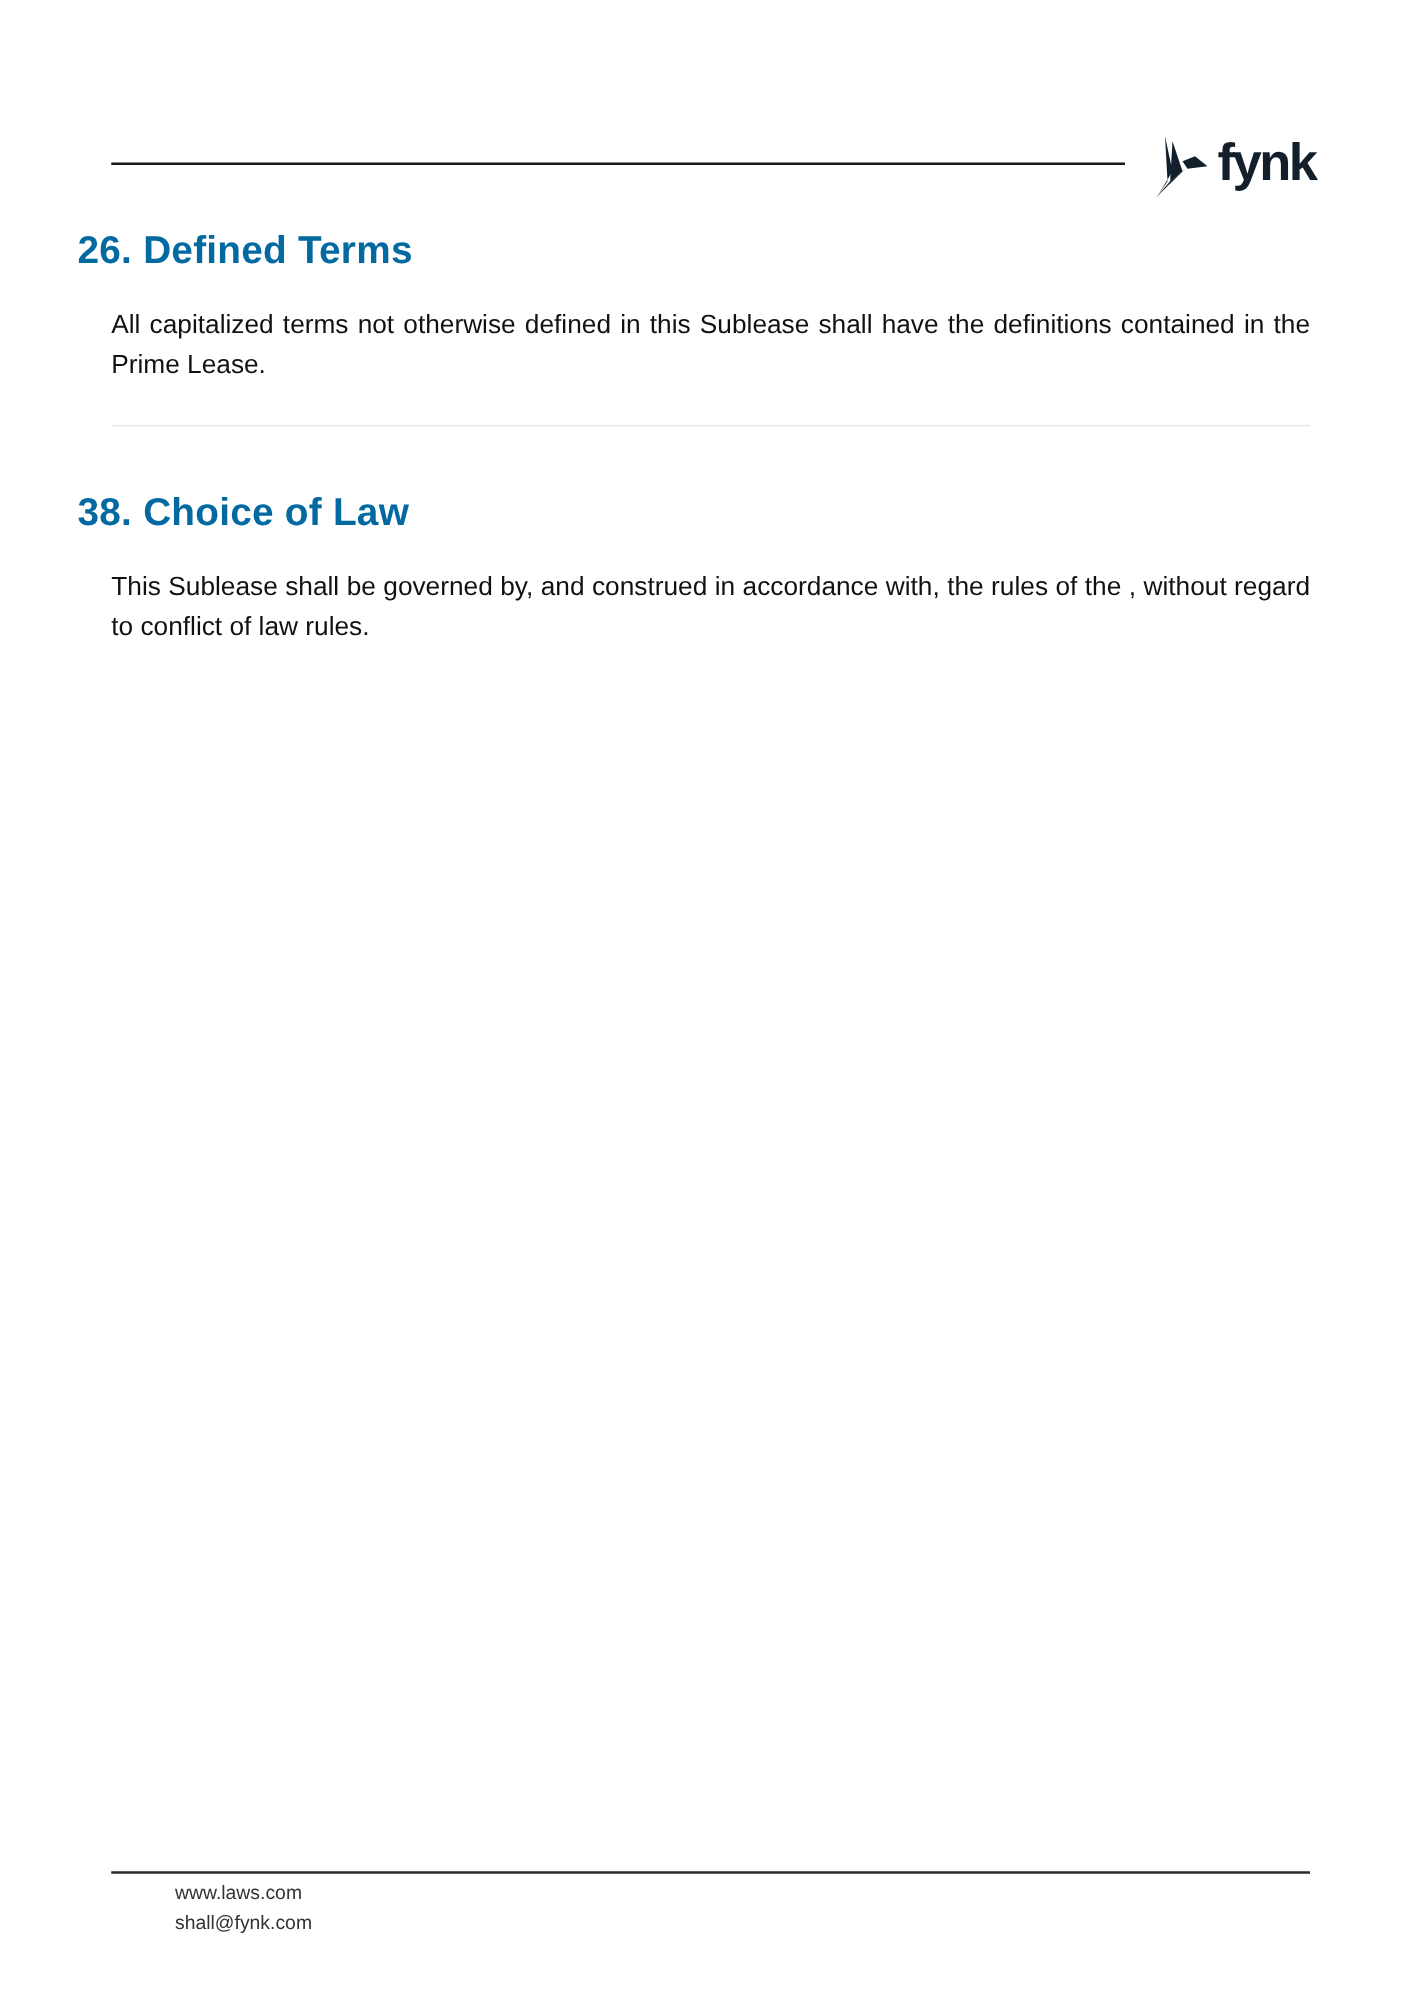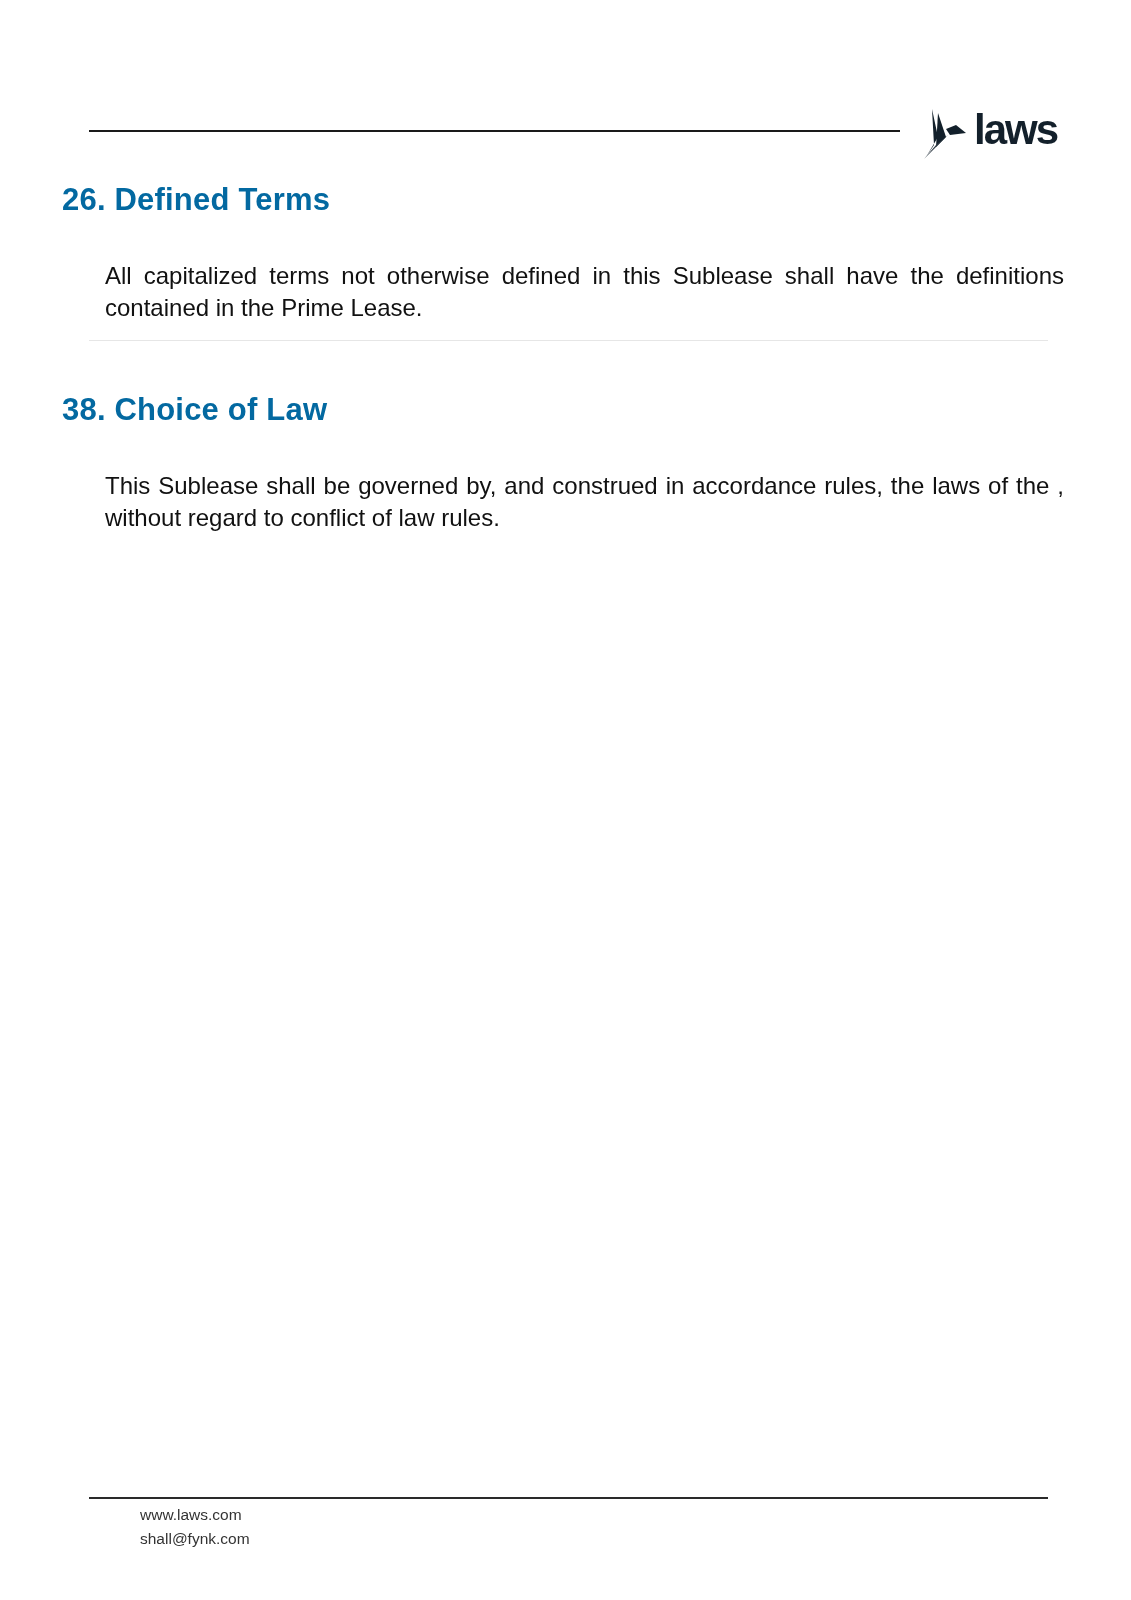--- a/index.html
+++ b/index.html
@@ -2,45 +2,45 @@
 <html><head>
   <meta charset="utf-8">
   <style>
     html, body { margin: 0; padding: 0; background: #ffffff; }
     body { width: 1131px; height: 1600px; position: relative; font-family: "Liberation Sans", "DejaVu Sans", sans-serif; color: #111111; overflow: hidden; }
     .header-rule { position: absolute; left: 89px; top: 130px; width: 811px; height: 2px; background: #1a1a1a; }
     .logo { position: absolute; left: 922px; top: 105px; height: 56px; display: flex; align-items: center; }
     .logo svg { display: block; }
     .logo-text { font-family: "Liberation Sans", sans-serif; font-weight: 700; font-size: 42px; color: #13202b; letter-spacing: -2px; margin-left: 6px; line-height: 1; margin-top: -6px; }
     .section-title { position: absolute; left: 62px; margin: 0; font-weight: 700; font-size: 31px; color: #0369a1; letter-spacing: 0.2px; }
-    .section-body { position: absolute; left: 89px; width: 959px; margin: 16px; font-size: 24px; line-height: 32px; color: #111111; text-align: justify; }
+    .section-body { position: absolute; left: 89px; width: 959px; margin: 0; font-size: 21px; line-height: 32px; color: #111111; text-align: justify; }
     .divider { position: absolute; left: 89px; top: 340px; width: 959px; height: 1px; background: #e6e6e6; }
     .footer-rule { position: absolute; left: 89px; top: 1497px; width: 959px; height: 2px; background: #2a2a2a; }
     .footer-line { position: absolute; left: 140px; font-size: 15.5px; color: #333333; }
   </style>
 </head>
 <body>
 
 <div class="header-rule"></div>
 
 <div class="logo">
   <span>
     <svg width="46" height="52" viewBox="0 0 46 52">
       <polygon points="10,2 16,30 4,50 12,38" fill="#13202b"></polygon>
       <polygon points="16,6 24,30 14,40" fill="#13202b"></polygon>
       <polygon points="24,22 34,18 44,26 28,28" fill="#13202b"></polygon>
       <polygon points="14,38 26,28 12,42 2,52" fill="#2a3640"></polygon>
     </svg>
   </span>
-  <span class="logo-text">laws</span>
+  <span class="logo-text">fynk</span>
 </div>
 
 <h2 class="section-title" style="top:182px;">26. Defined Terms</h2>
 <p class="section-body" style="top:244px;">All capitalized terms not otherwise defined in this Sublease shall have the definitions contained in the Prime Lease.</p>
 
 <div class="divider"></div>
 
 <h2 class="section-title" style="top:392px;">38. Choice of Law</h2>
-<p class="section-body" style="top:454px;">This Sublease shall be governed by, and construed in accordance rules, the laws of the , without regard to conflict of law rules.</p>
+<p class="section-body" style="top:454px;">This Sublease shall be governed by, and construed in accordance with, the rules of the , without regard to conflict of law rules.</p>
 
 <div class="footer-rule"></div>
 <div class="footer-line" style="top:1506px;">www.laws.com</div>
 <div class="footer-line" style="top:1530px;">shall@fynk.com</div>
 
 </body></html>

